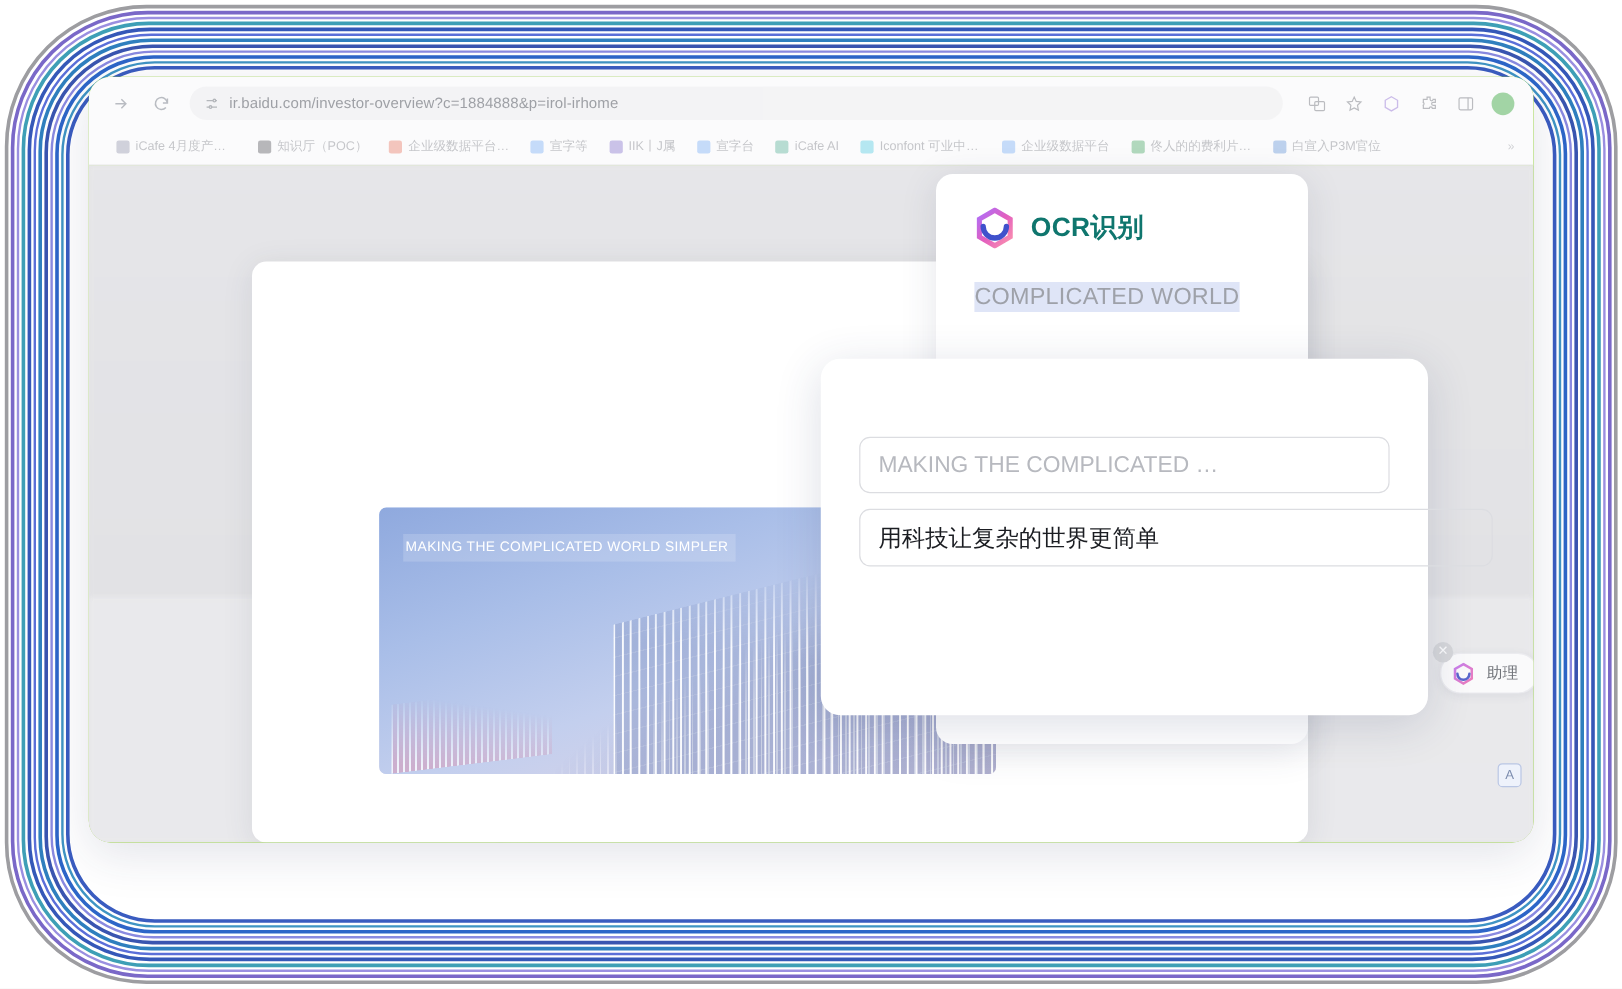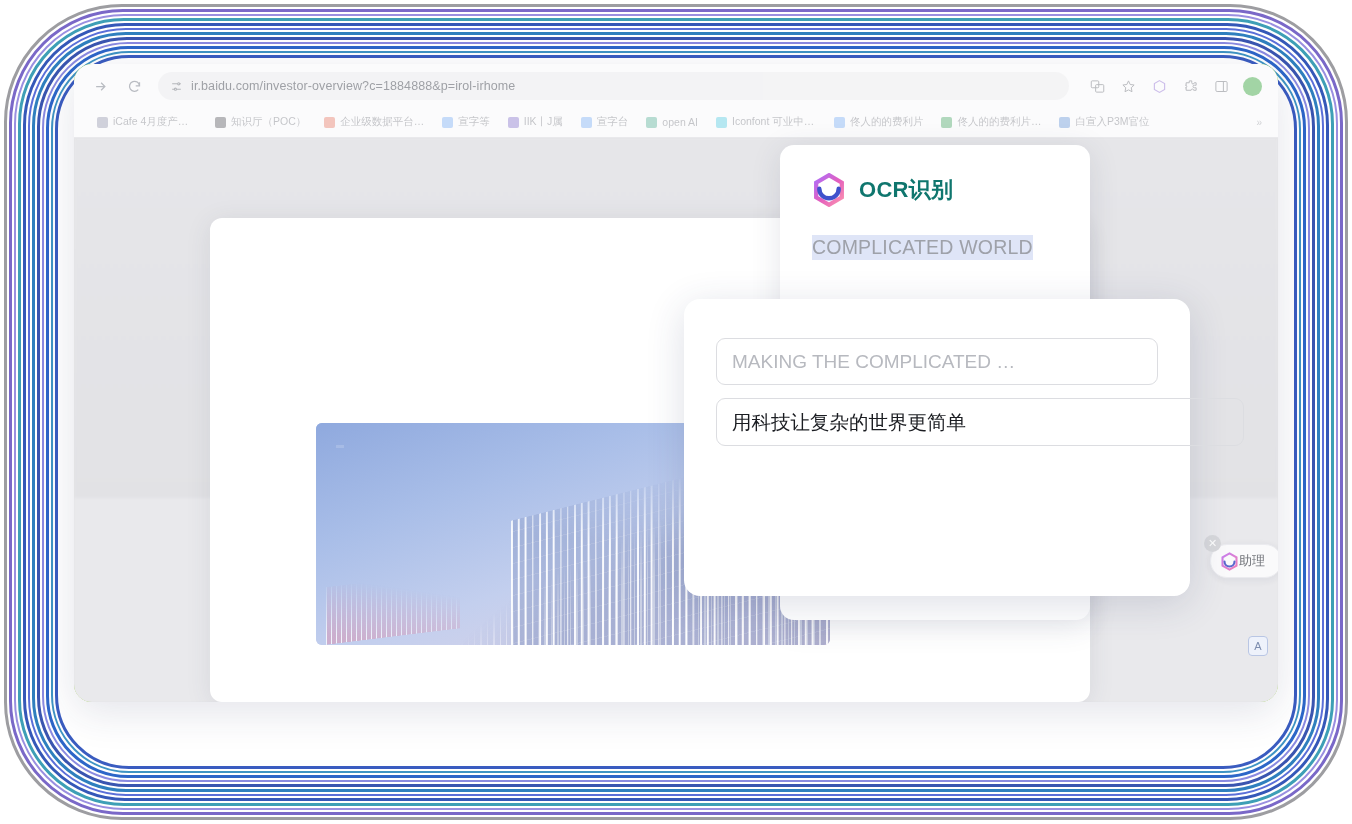--- a/index.html
+++ b/index.html
@@ -209,21 +209,21 @@
     position:absolute;
     left:684px; top:299px;
     width:506px; height:297px;
     background:#ffffff;
     border-radius:16px;
     box-shadow:0 8px 38px rgba(45,55,100,.16);
     padding:27px 31px 0 32px;
     z-index:8;
   }
   .tr-input {
-    margin-top:12px;
+    margin-top:38px;
     height:47px; width:442px;
     border:1px solid #dcdde1;
     border-radius:9px;
     display:flex; align-items:center;
     padding:0 15px;
     font-size:19px; color:#b7b9bf;
     overflow:hidden; white-space:nowrap;
   }
   .tr-label {
     margin-top:24px;
@@ -242,21 +242,21 @@
   
   .hexlogo { flex:none; position:relative; display:inline-block; }
   .hexlogo svg { display:block; }
 
   
   .assist-wrap {
     position:absolute; right:-4px; bottom:124px; z-index:5;
     filter:blur(.5px); opacity:.85;
   }
   .assist-pill {
-    display:flex; align-items:center; gap:0;
+    display:flex; align-items:center; gap:10px;
     height:34px; padding:0 16px 0 9px;
     background:#fdfdfe; border:1px solid #ececf0;
     border-radius:18px;
     box-shadow:0 2px 10px rgba(60,65,95,.10);
     font-size:13px; color:#5c5f66;
   }
   .assist-close {
     position:absolute; left:-6px; top:-9px;
     width:17px; height:17px; border-radius:50%;
     background:#d3d4d8; color:#fff;
@@ -370,29 +370,29 @@
         <div class="bm">
           <span class="bm-fav" style="background: rgb(123, 104, 200);"></span>
           <span class="bm-label">IIK丨J属</span>
         </div>
         <div class="bm">
           <span class="bm-fav" style="background: rgb(111, 168, 245);"></span>
           <span class="bm-label">宣字台</span>
         </div>
         <div class="bm">
           <span class="bm-fav" style="background: rgb(74, 171, 143);"></span>
-          <span class="bm-label">open AI</span>
+          <span class="bm-label">iCafe AI</span>
         </div>
         <div class="bm">
           <span class="bm-fav" style="background: rgb(69, 200, 224);"></span>
           <span class="bm-label">Iconfont 可业中国…</span>
         </div>
         <div class="bm">
           <span class="bm-fav" style="background: rgb(111, 168, 245);"></span>
-          <span class="bm-label">佟人的的费利片</span>
+          <span class="bm-label">企业级数据平台</span>
         </div>
         <div class="bm">
           <span class="bm-fav" style="background: rgb(58, 160, 90);"></span>
           <span class="bm-label">佟人的的费利片 - PL…</span>
         </div>
         <div class="bm">
           <span class="bm-fav" style="background: rgb(91, 142, 214);"></span>
           <span class="bm-label">白宣入P3M官位</span>
         </div>
         <span class="bm-x">»</span>
@@ -428,20 +428,21 @@
 
     </div>
 
     <div class="main-card">
       <div class="hero">
         <div class="hero-sky"></div>
         <div class="hero-building"></div>
         <div class="hero-building2"></div>
         <div class="hero-pink"></div>
         <div class="hero-caption">
+          <div>MAKING THE COMPLICATED WORLD SIMPLER</div>
         </div>
       </div>
     </div>
 
     <div class="translate-chip">A</div>
 
     <div class="assist-wrap">
       <div class="assist-close">✕</div>
       <div class="assist-pill">
         <span class="hexlogo">

